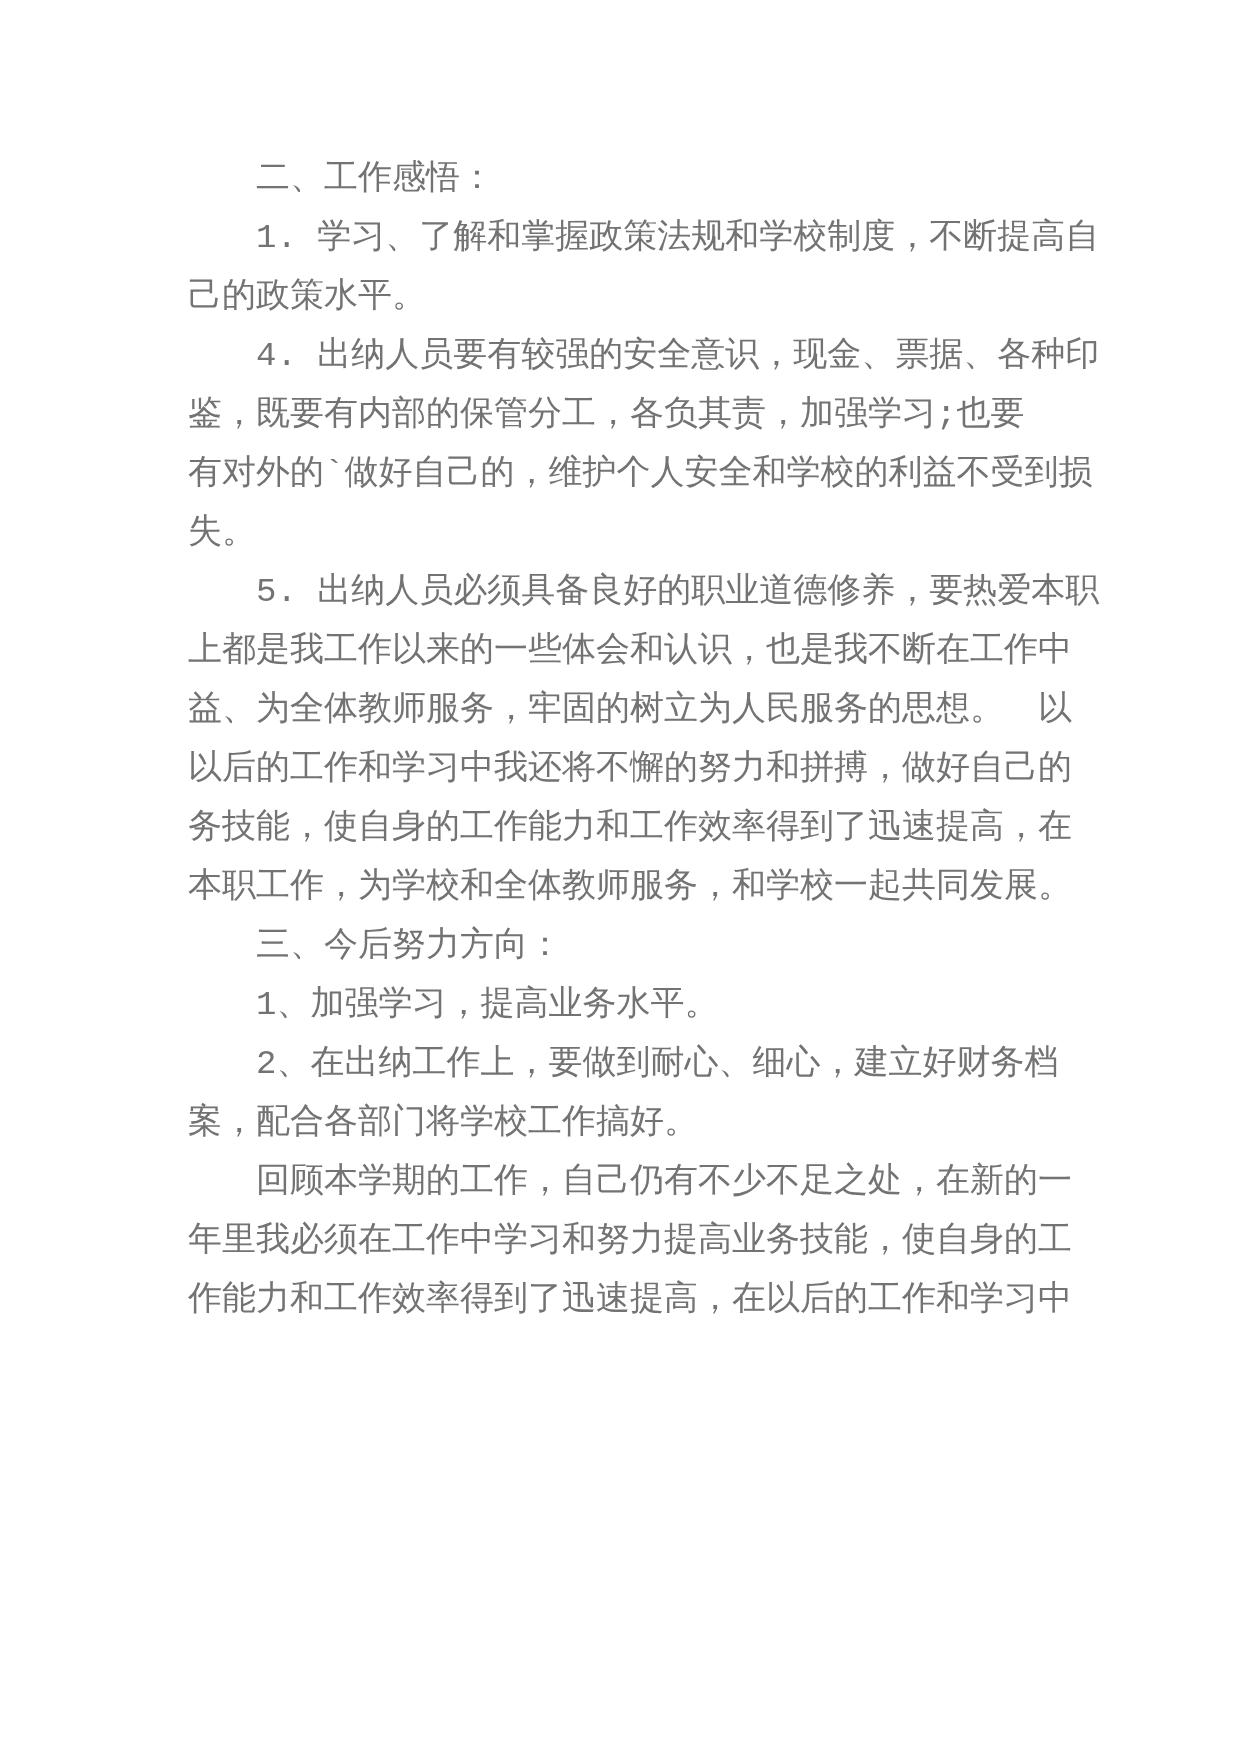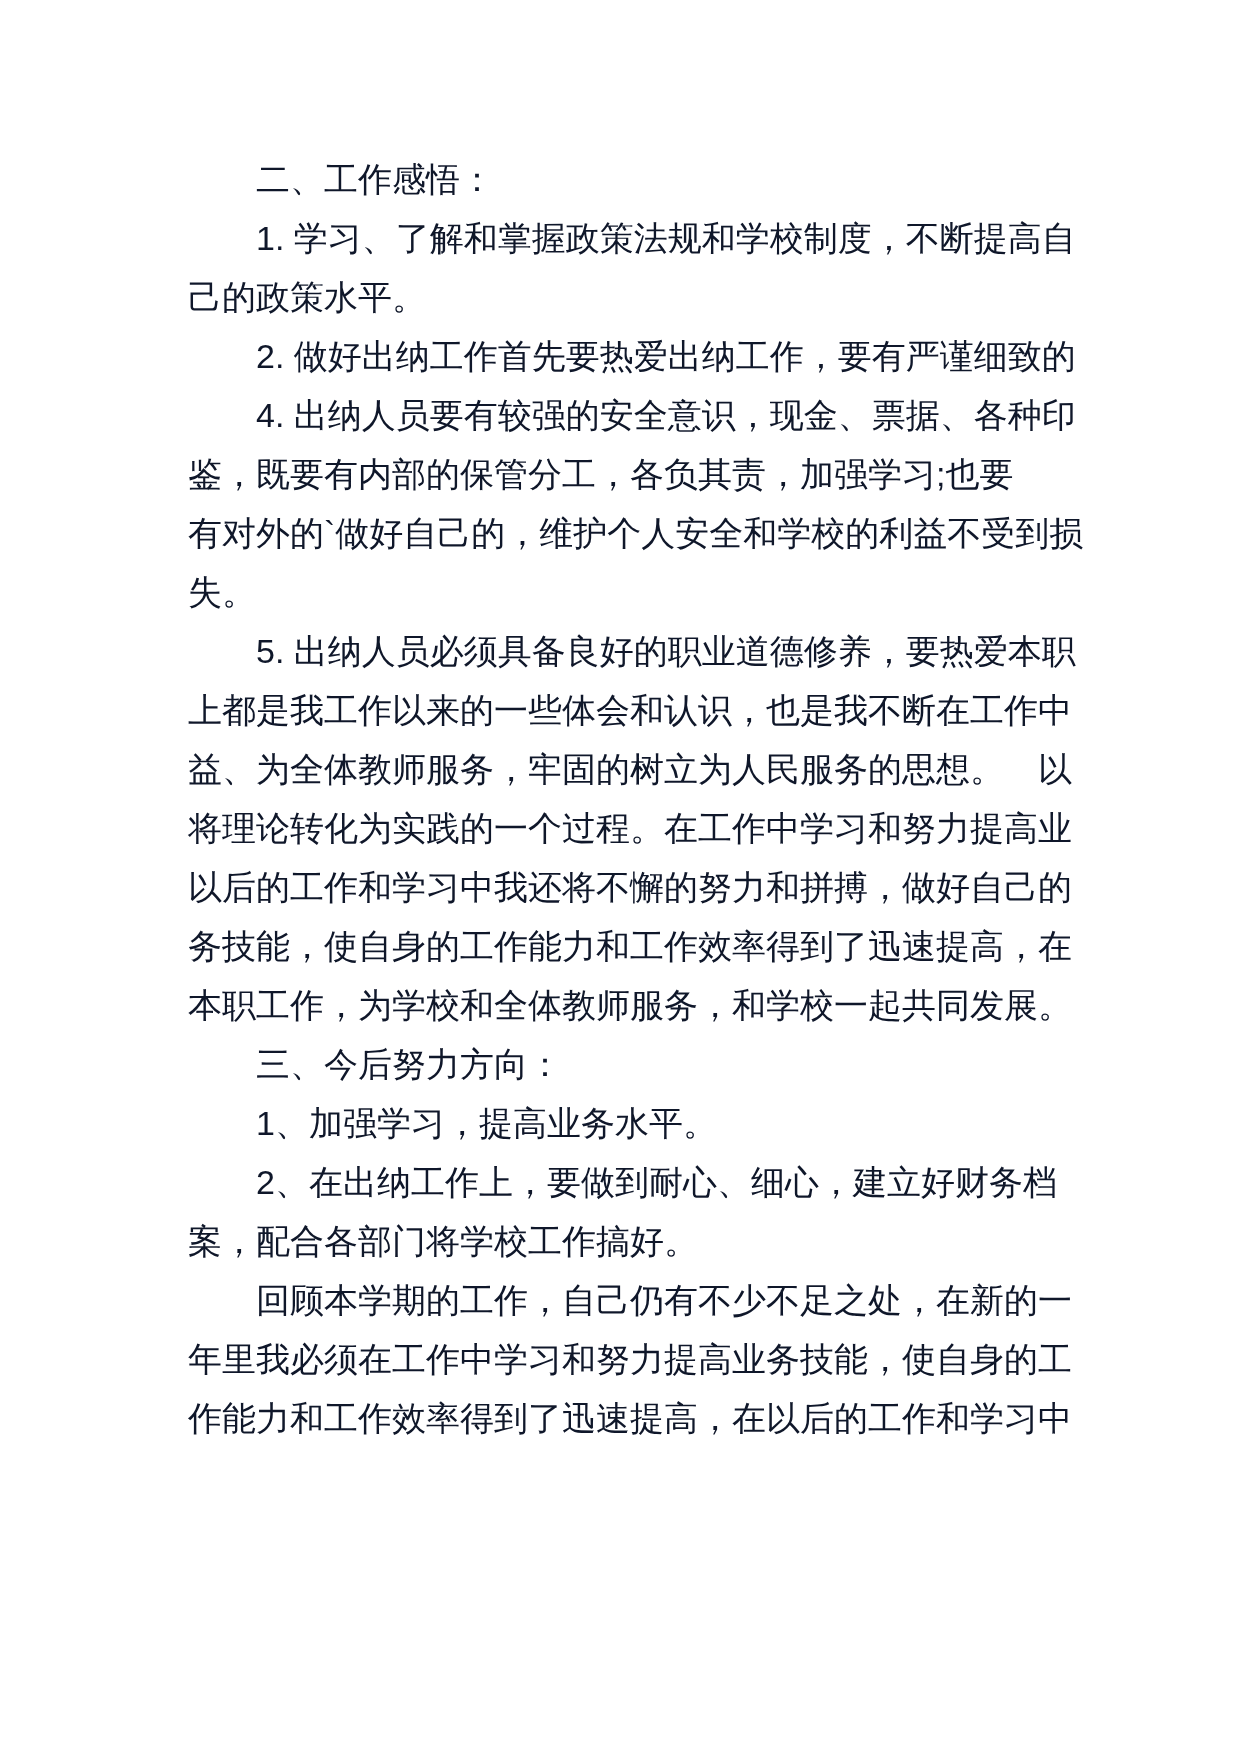--- a/index.html
+++ b/index.html
@@ -18,25 +18,25 @@
     position: absolute;
     left: 188px;
     top: 150px;
     width: 890px;
   }
   .paragraph {
     margin: 0;
     padding: 0;
   }
   .line {
-    font-family: Liberation Sans, sans-serif;
+    font-family: Liberation Mono, monospace;
     font-size: 34px;
     line-height: 59px;
     height: 59px;
-    color: #0f172a;
+    color: #737373;
     white-space: pre;
     letter-spacing: 0px;
     font-weight: 400;
   }
   .line.indent {
     padding-left: 68px;
   }
 </style>
 </head>
 <body>
@@ -44,33 +44,31 @@
 <div class="page">
   <div class="doc" id="doc-body" style="color: rgb(26, 26, 26);">
       <div class="paragraph">
         <div class="line indent">二、工作感悟：</div>
       </div>
       <div class="paragraph">
         <div class="line indent">1. 学习、了解和掌握政策法规和学校制度，不断提高自</div>
         <div class="line">己的政策水平。</div>
       </div>
       <div class="paragraph">
-        <div class="line indent">2. 做好出纳工作首先要热爱出纳工作，要有严谨细致的</div>
       </div>
       <div class="paragraph">
         <div class="line indent">4. 出纳人员要有较强的安全意识，现金、票据、各种印</div>
         <div class="line">鉴，既要有内部的保管分工，各负其责，加强学习;也要</div>
         <div class="line">有对外的`做好自己的，维护个人安全和学校的利益不受到损</div>
         <div class="line">失。</div>
       </div>
       <div class="paragraph">
         <div class="line indent">5. 出纳人员必须具备良好的职业道德修养，要热爱本职</div>
         <div class="line">上都是我工作以来的一些体会和认识，也是我不断在工作中</div>
         <div class="line">益、为全体教师服务，牢固的树立为人民服务的思想。　以</div>
-        <div class="line">将理论转化为实践的一个过程。在工作中学习和努力提高业</div>
         <div class="line">以后的工作和学习中我还将不懈的努力和拼搏，做好自己的</div>
         <div class="line">务技能，使自身的工作能力和工作效率得到了迅速提高，在</div>
         <div class="line">本职工作，为学校和全体教师服务，和学校一起共同发展。</div>
       </div>
       <div class="paragraph">
         <div class="line indent">三、今后努力方向：</div>
       </div>
       <div class="paragraph">
         <div class="line indent">1、加强学习，提高业务水平。</div>
       </div>

